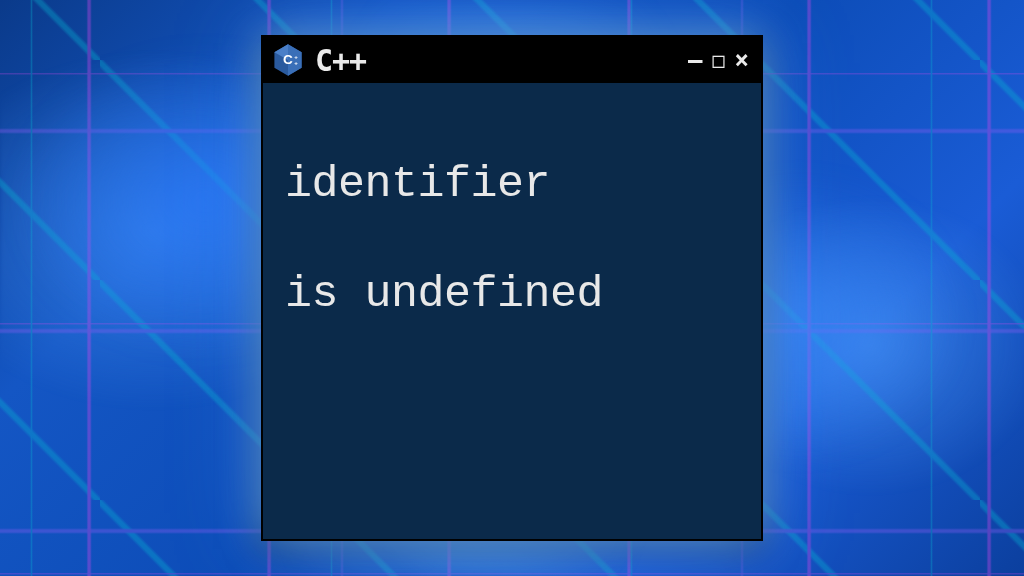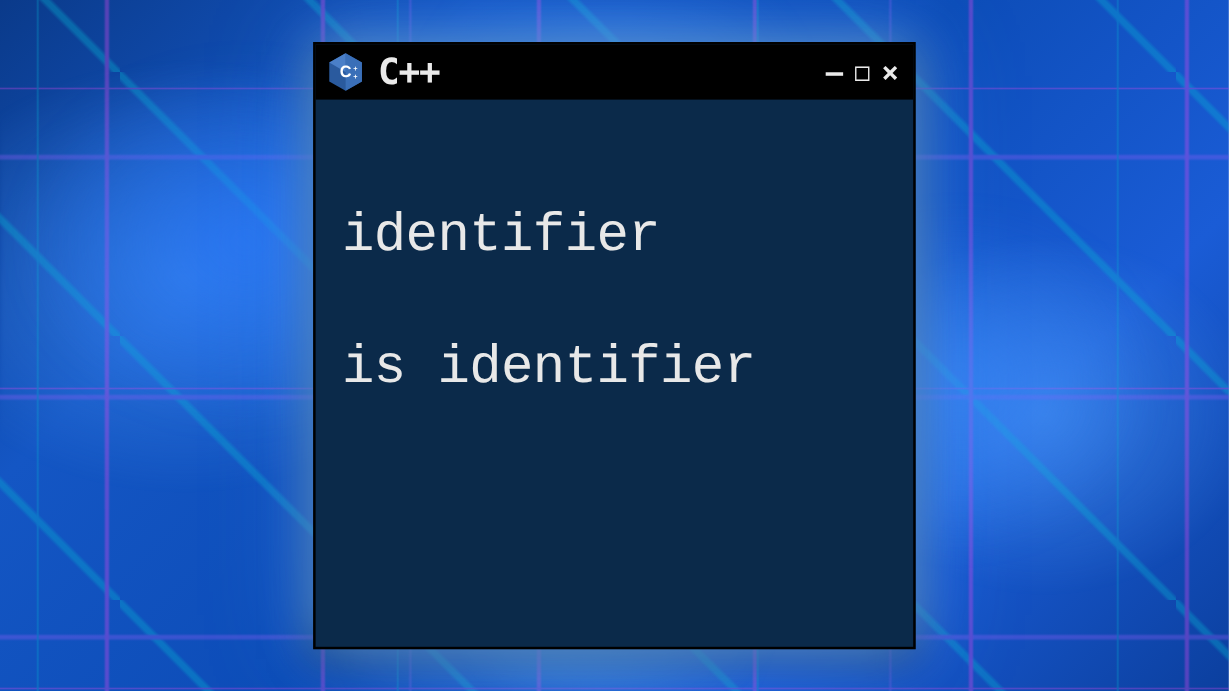--- a/index.html
+++ b/index.html
@@ -134,21 +134,21 @@
 
     .win-btn.box {
       font-size: 20px;
     }
 
     .win-btn.close {
       font-size: 24px;
     }
 
     .content {
-      padding: 32px 22px;
+      padding: 20px 22px;
       color: #e8e8e8;
       font-size: 45px;
       line-height: 1.22;
       font-family: 'Consolas', 'Monaco', 'Courier New', monospace;
       white-space: pre-line;
       letter-spacing: -0.5px;
     }
   </style>
 </head>
 <body>
@@ -173,15 +173,15 @@
       <span class="window-title">C++</span>
     </div>
     <div class="window-controls">
       <span class="win-btn">–</span>
       <span class="win-btn box">□</span>
       <span class="win-btn close">×</span>
     </div>
   </div>
   <div class="content">
     <div>identifier</div>
-    <div>is identifier</div>
+    <div>is undefined</div>
   </div>
 </div>
 
 </body></html>

